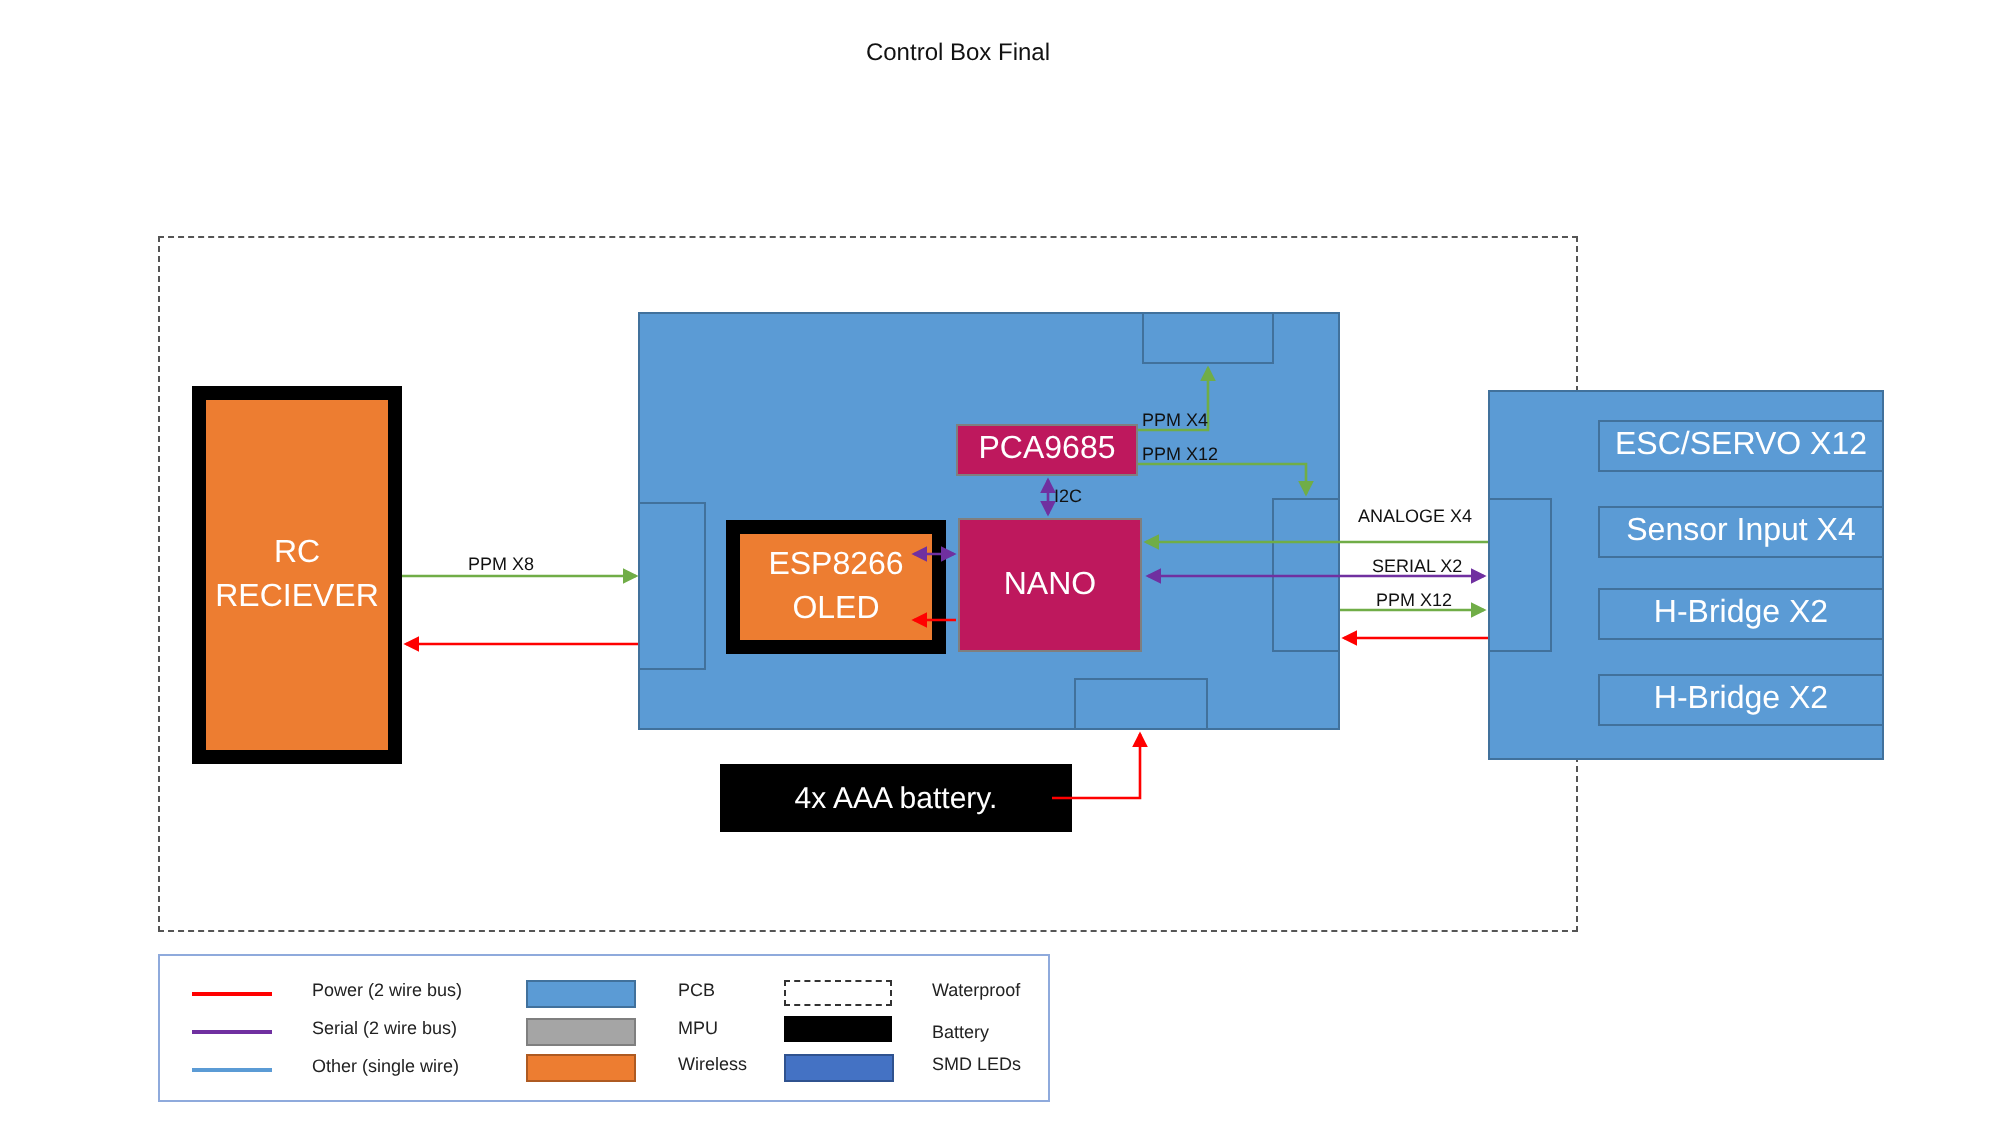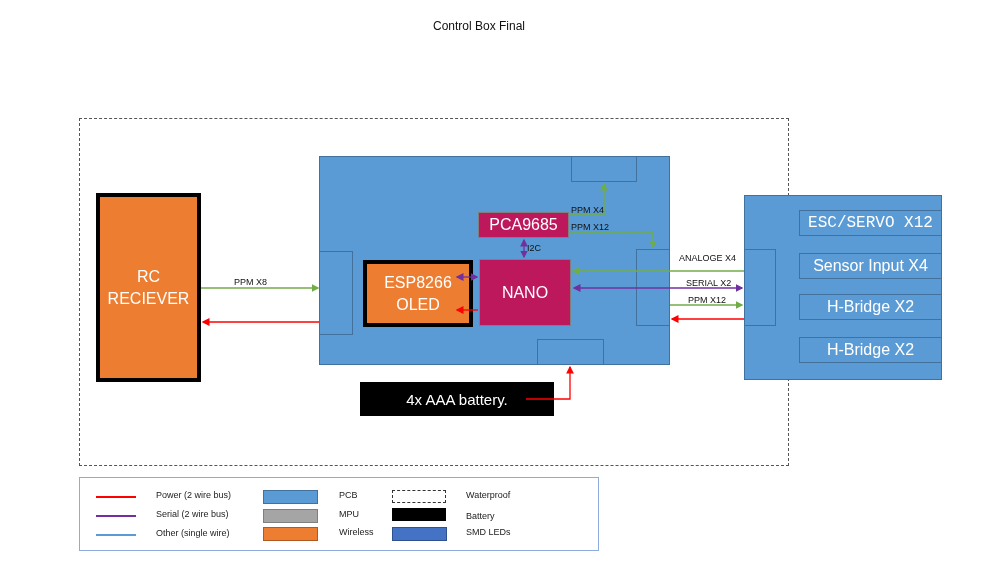--- a/index.html
+++ b/index.html
@@ -1,28 +1,28 @@
 <!DOCTYPE html>
 <html><head>
 <meta charset="utf-8">
 <style>
   html,body{margin:0;padding:0;background:#fff;}
   body{width:1000px;height:561px;position:relative;overflow:hidden;font-family:"Liberation Sans","DejaVu Sans",sans-serif;}
   .abs{position:absolute;}
   .title{left:0;width:958px;top:19px;text-align:center;font-size:12px;color:#111;}
   .dash{left:79px;top:118px;width:710px;height:348px;border:1.2px dashed #555;box-sizing:border-box;}
   .pcb{background:#5b9bd5;border:1px solid #41719c;box-sizing:border-box;}
-  .orange{background:#ed7d31;border:4px solid #000000;box-sizing:border-box;color:#fff;display:flex;align-items:center;justify-content:center;text-align:center;}
+  .orange{background:#ed7d31;border:7px solid #000000;box-sizing:border-box;color:#fff;display:flex;align-items:center;justify-content:center;text-align:center;}
   .gray{background:#be185d;border:1px solid #7f7f7f;box-sizing:border-box;color:#fff;display:flex;align-items:center;justify-content:center;}
   .big{font-size:16px;line-height:22px;}
   .lbl{font-size:9px;color:#111;white-space:nowrap;}
   .rbox{background:#5b9bd5;border:1px solid #41719c;box-sizing:border-box;color:#fff;font-size:16px;display:flex;align-items:center;justify-content:center;}
   .battery{background:#000;color:#fff;font-size:15px;display:flex;align-items:center;justify-content:center;}
   svg.wires{position:absolute;left:0;top:0;}
-  .legend{left:79px;top:477px;width:520px;height:74px;border:1px solid #8faadc;box-sizing:border-box;}
+  .legend{left:79px;top:477px;width:446px;height:74px;border:1px solid #8faadc;box-sizing:border-box;}
   .legtxt{font-size:9px;color:#222;white-space:nowrap;}
 </style>
 </head>
 <body>
 
 <div class="abs title">Control Box Final</div>
 
 <div class="abs dash"></div>
 
 <div class="abs orange big" style="left:96px;top:193px;width:105px;height:189px;flex-direction:column;">
@@ -42,27 +42,27 @@
 
 <div class="abs orange big" style="left:363px;top:260px;width:110px;height:67px;flex-direction:column;">
   <span>ESP8266</span>
   <span>OLED</span>
 </div>
 
 <div class="abs gray" style="left:479px;top:259px;width:92px;height:67px;font-size:16px;">
   <span>NANO</span>
 </div>
 
-<div class="abs battery" style="left:360px;top:382px;width:194px;height:34px;">
+<div class="abs battery" style="left:360px;top:382px;width:176px;height:34px;">
   <span>4x AAA battery.</span>
 </div>
 
 <div class="abs pcb" style="left:744px;top:195px;width:198px;height:185px;"></div>
 <div class="abs pcb" style="left:744px;top:249px;width:32px;height:77px;"></div>
-<div class="abs rbox" style="left:799px;top:210px;width:143px;height:26px;font-family:Liberation Mono, monospace;">
+<div class="abs rbox" style="left:799px;top:210px;width:143px;height:26px;">
     <span>ESC/SERVO X12</span>
   </div>
 <div class="abs rbox" style="left:799px;top:253px;width:143px;height:26px;">
     <span>Sensor Input X4</span>
   </div>
 <div class="abs rbox" style="left:799px;top:294px;width:143px;height:26px;">
     <span>H-Bridge X2</span>
   </div>
 <div class="abs rbox" style="left:799px;top:337px;width:143px;height:26px;">
     <span>H-Bridge X2</span>

